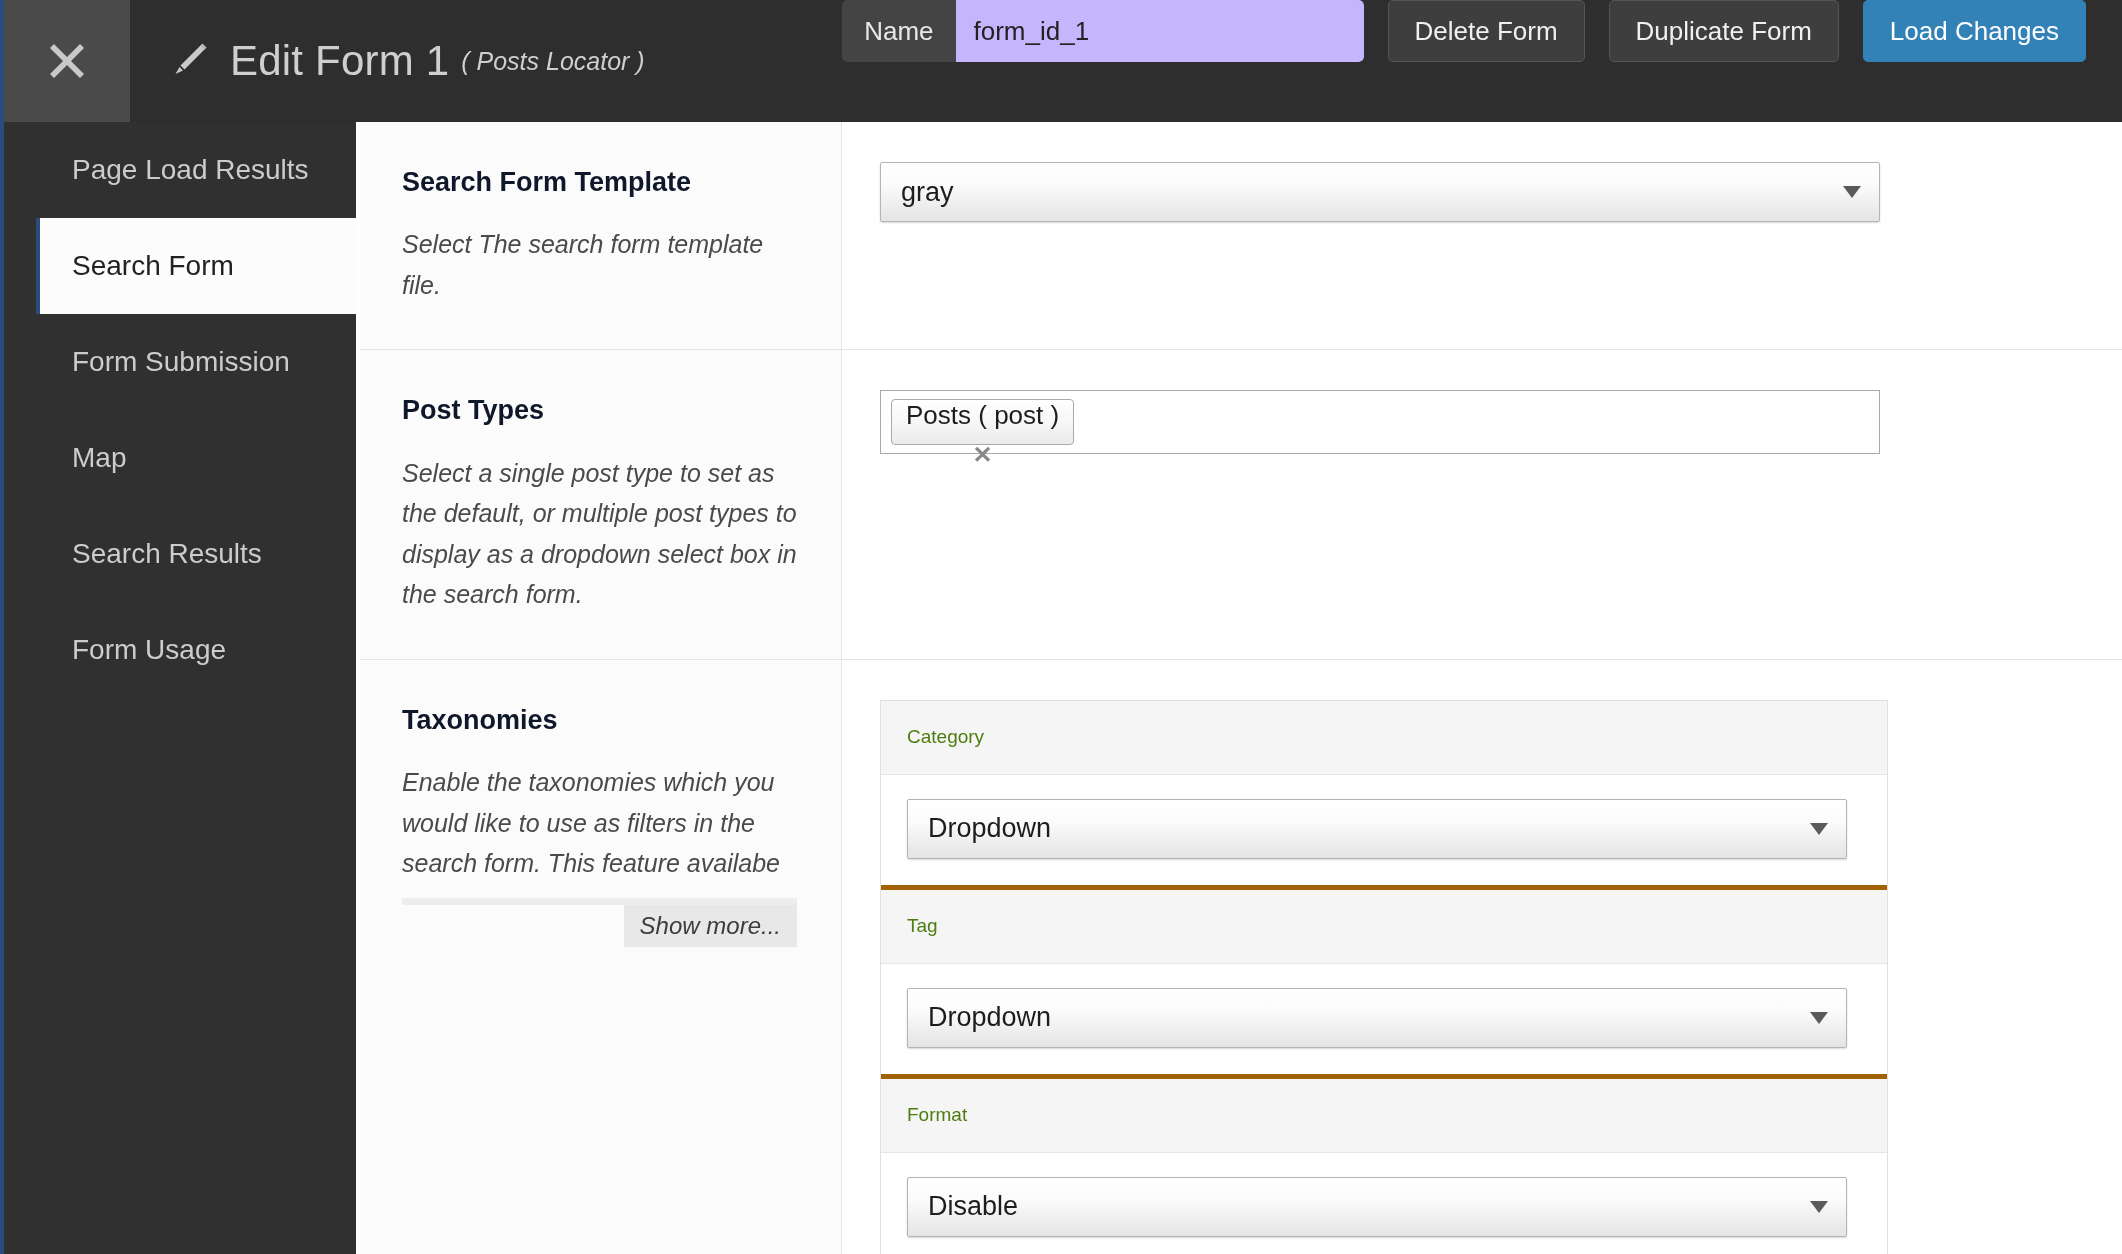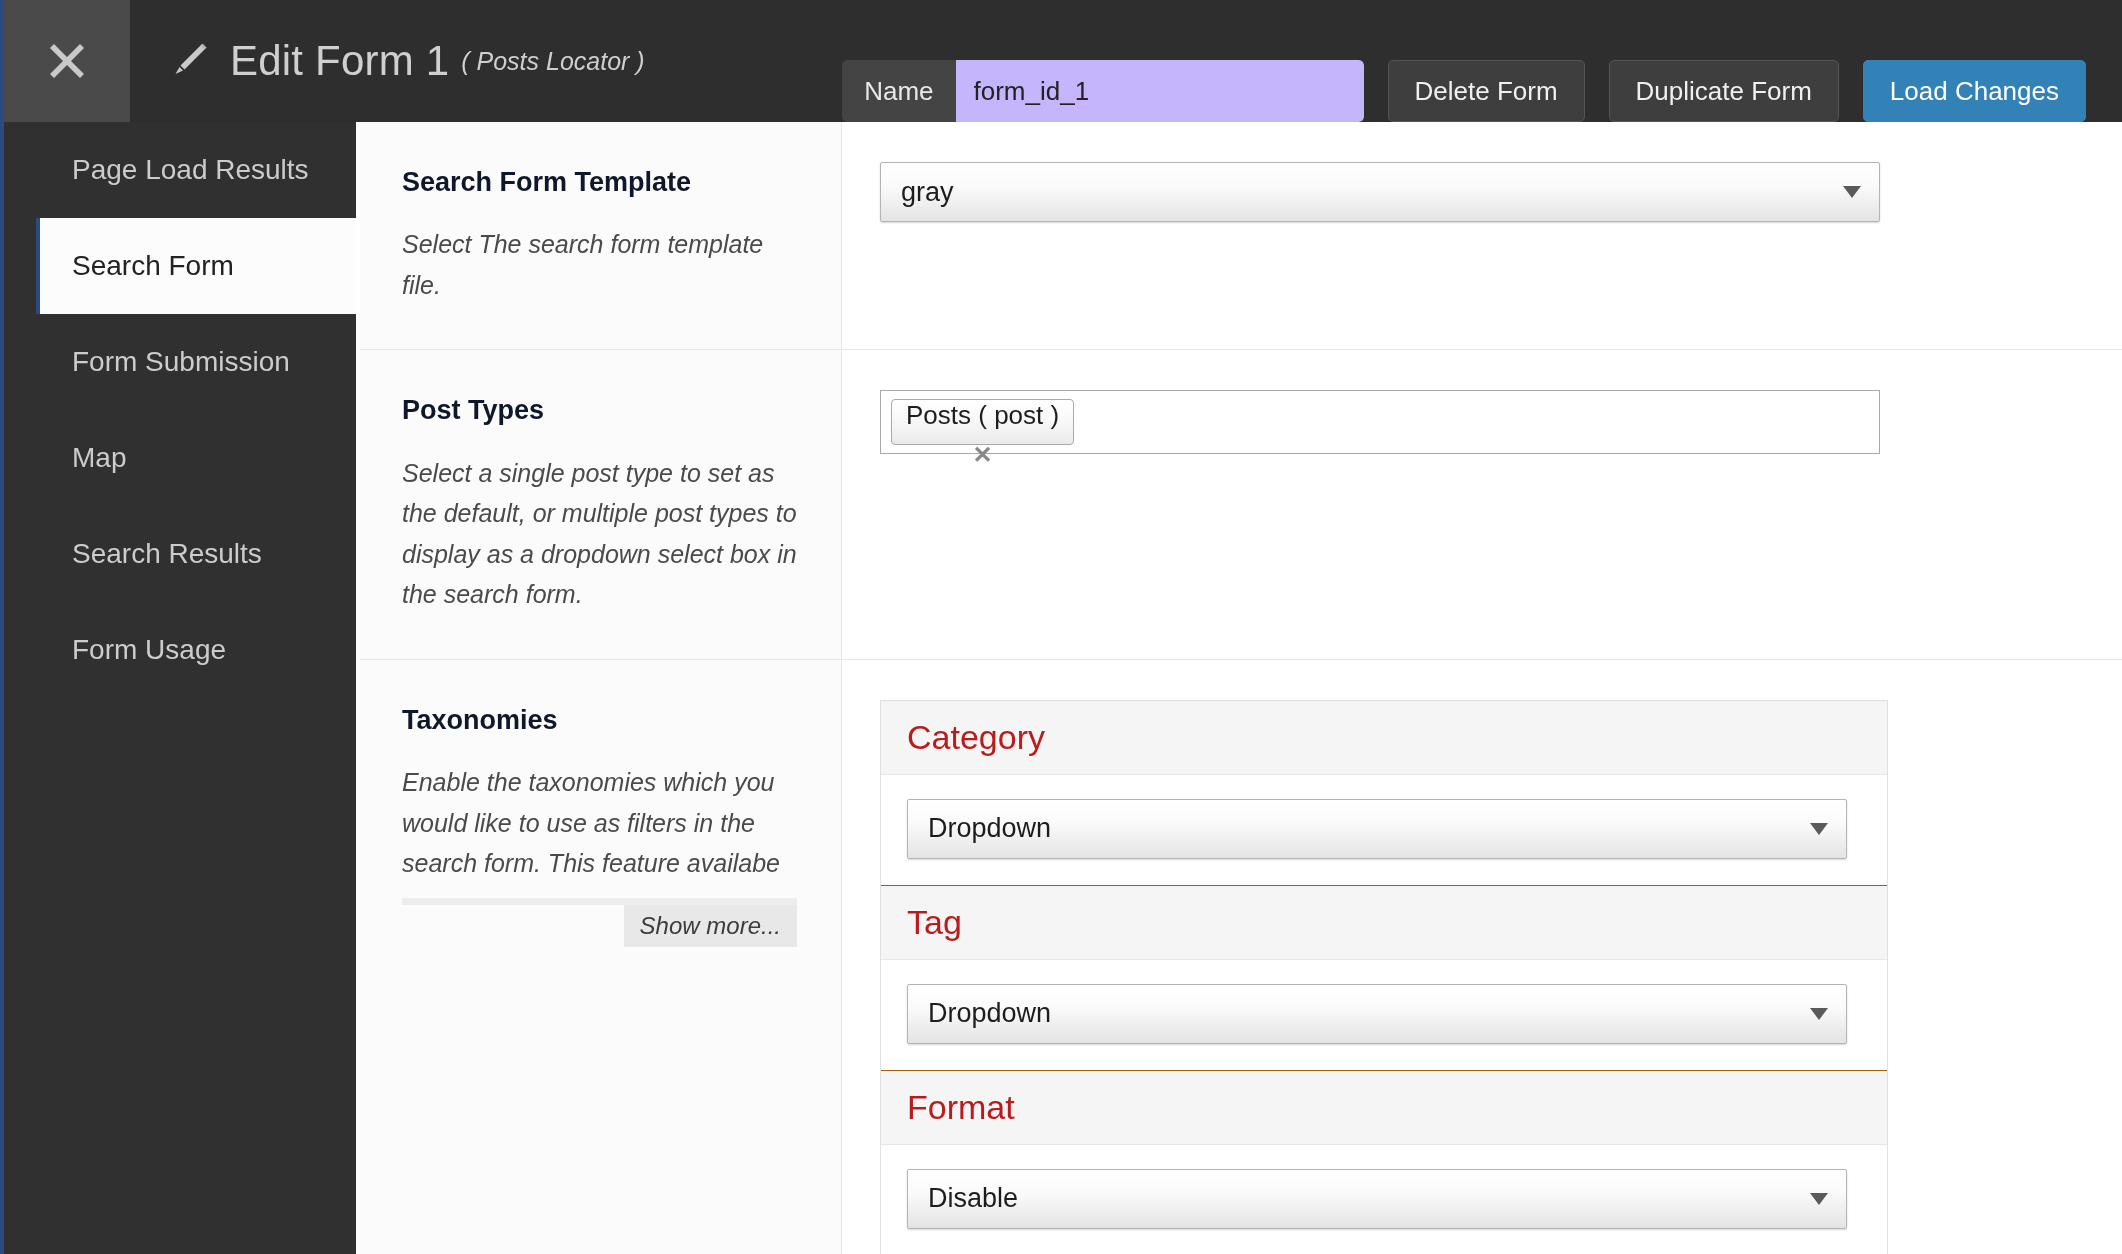--- a/index.html
+++ b/index.html
@@ -65,21 +65,21 @@
     font-style: italic;
     font-weight: 400;
     margin-left: 12px;
     white-space: nowrap;
   }
 
   .header-actions {
     position: absolute;
     right: 36px; top: 0;
     height: 122px;
-    display: flex; align-items: flex-end; gap: 24px;
+    display: flex; align-items: flex-start; gap: 24px;
   }
 
   .name-group {
     display: flex; align-items: stretch;
     height: 62px;
     border-radius: 5px;
     overflow: hidden;
   }
   .name-label {
     background: #444444;
@@ -274,27 +274,27 @@
     box-shadow: 0 3px 0 rgba(0,0,0,0.045);
   }
   .tax-head {
     background: #f5f5f5;
     border-bottom: 1px solid #e6e6e6;
     height: 74px;
     display: flex; align-items: center;
     padding-left: 26px;
   }
   .tax-head-label {
-    font-size: 34px;
-    color: #b91c1c;
+    font-size: 19px;
+    color: #4d7c0f;
   }
   .tax-body {
     background: #ffffff;
     padding: 24px 26px 26px 26px;
-    border-bottom: 1px solid #a16207;
+    border-bottom: 5px solid #a16207;
   }
   .tax-body .select { width: 940px; }
   .tax-body:last-child { border-bottom: none; }
 </style>
 </head>
 <body>
 
 <div id="app">
 
   <div class="left-rail"></div>

